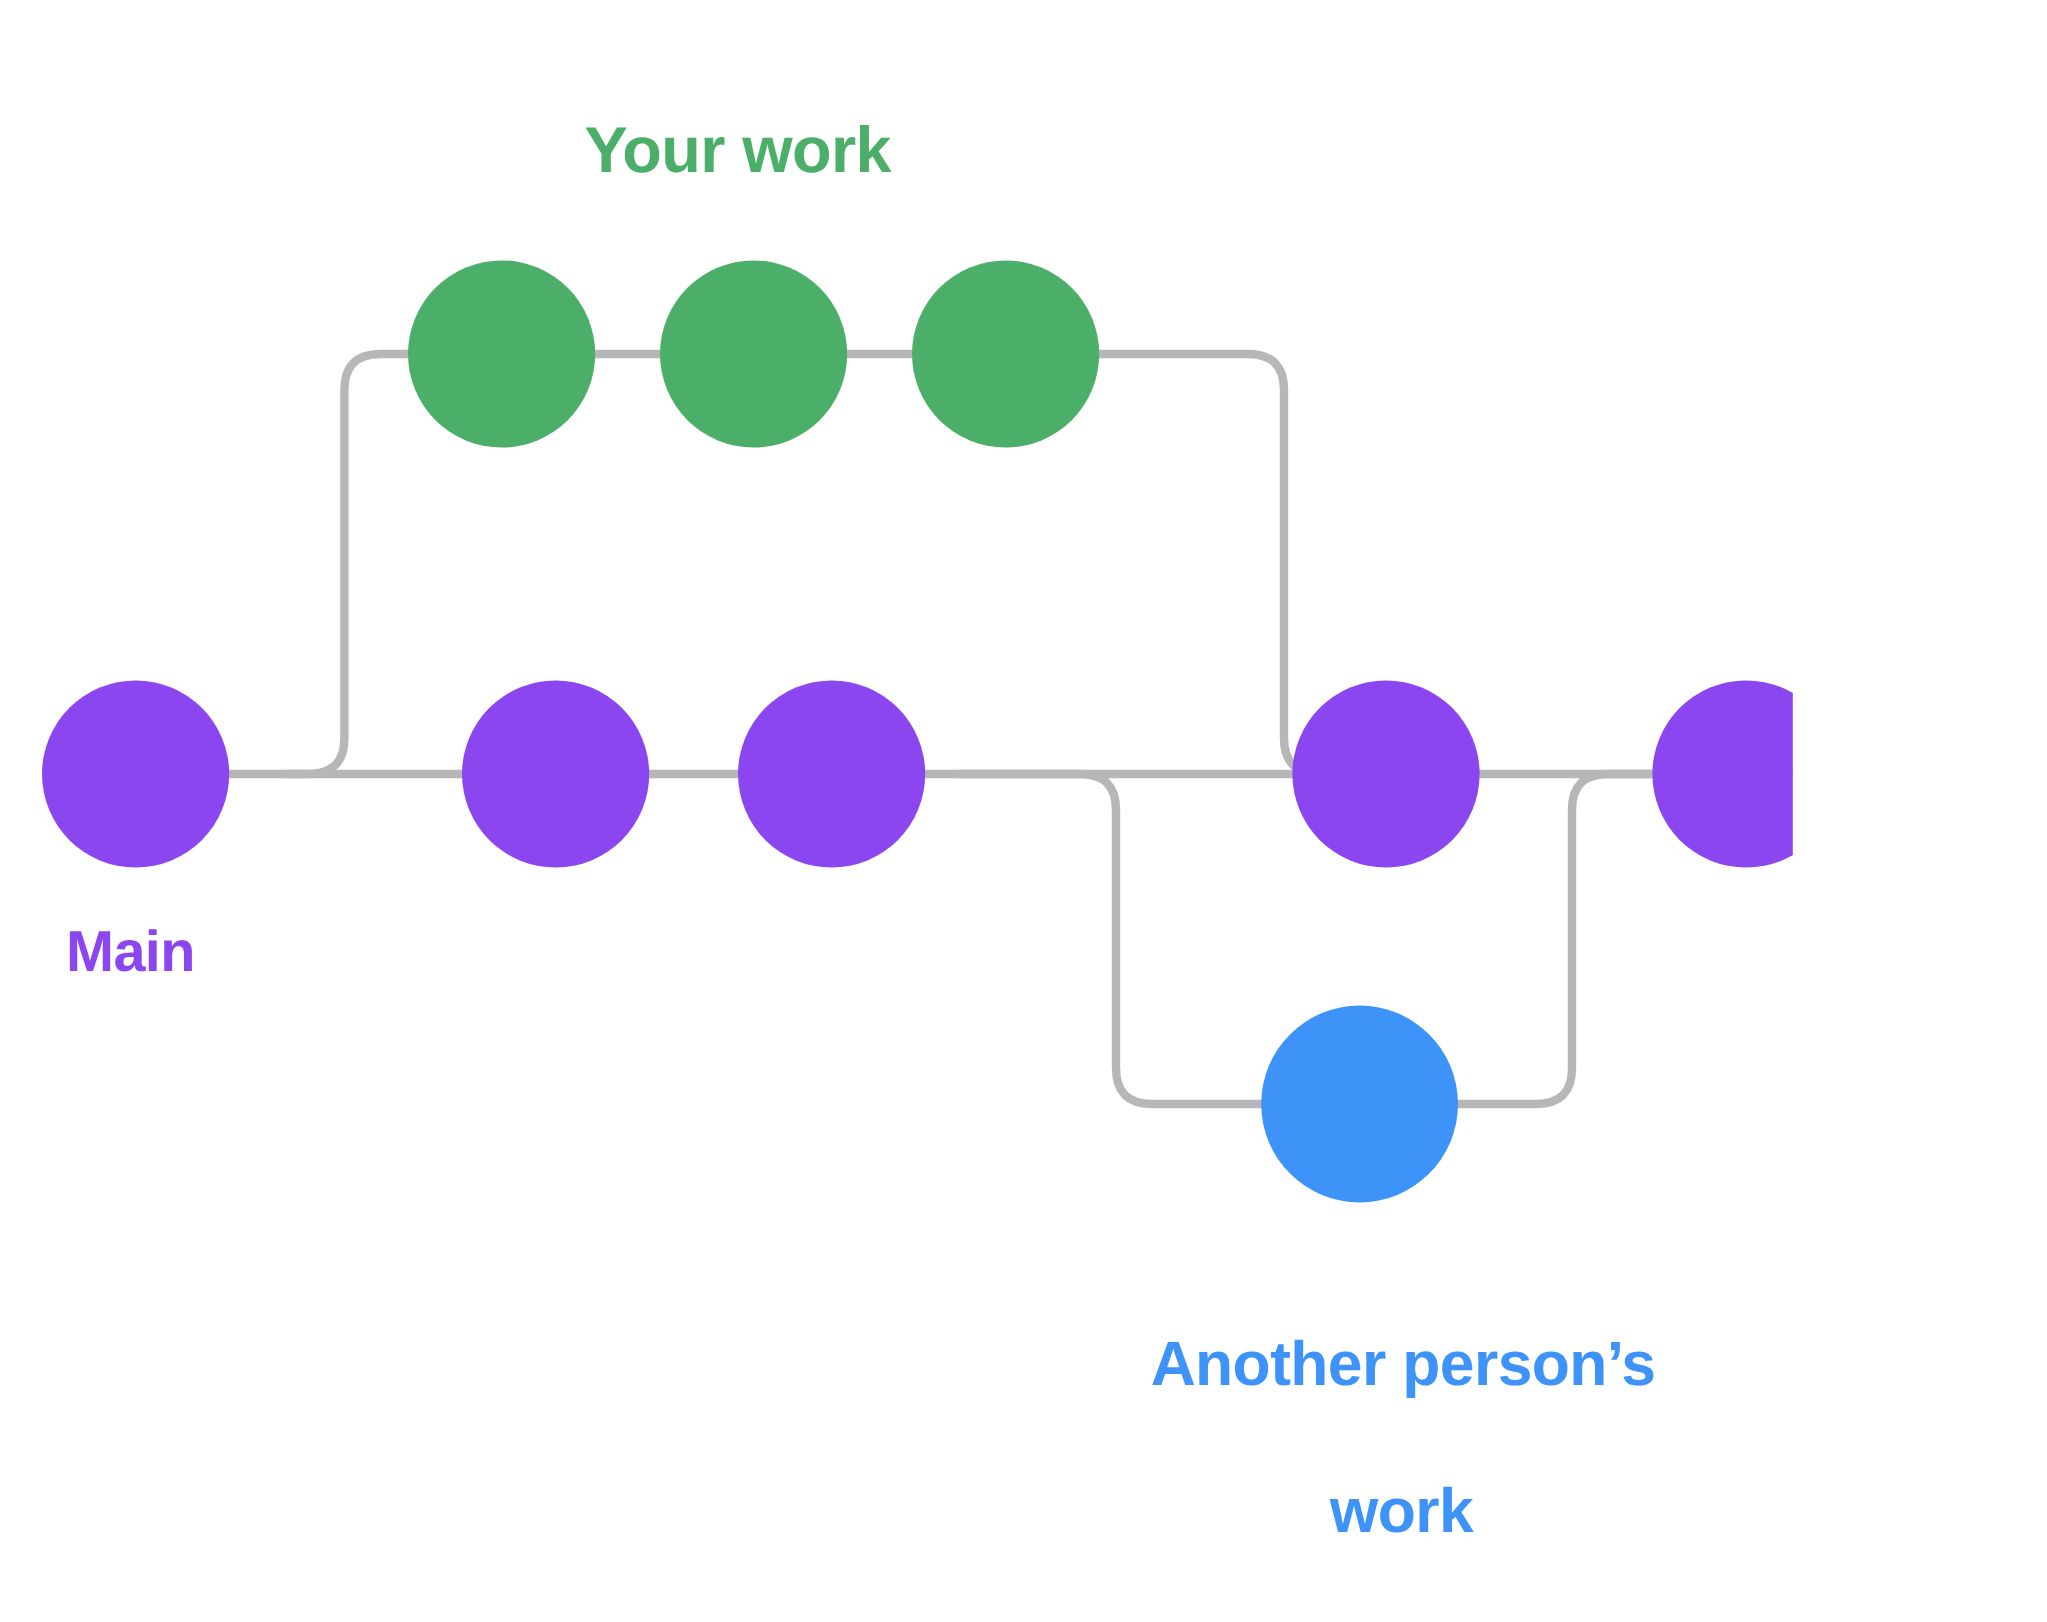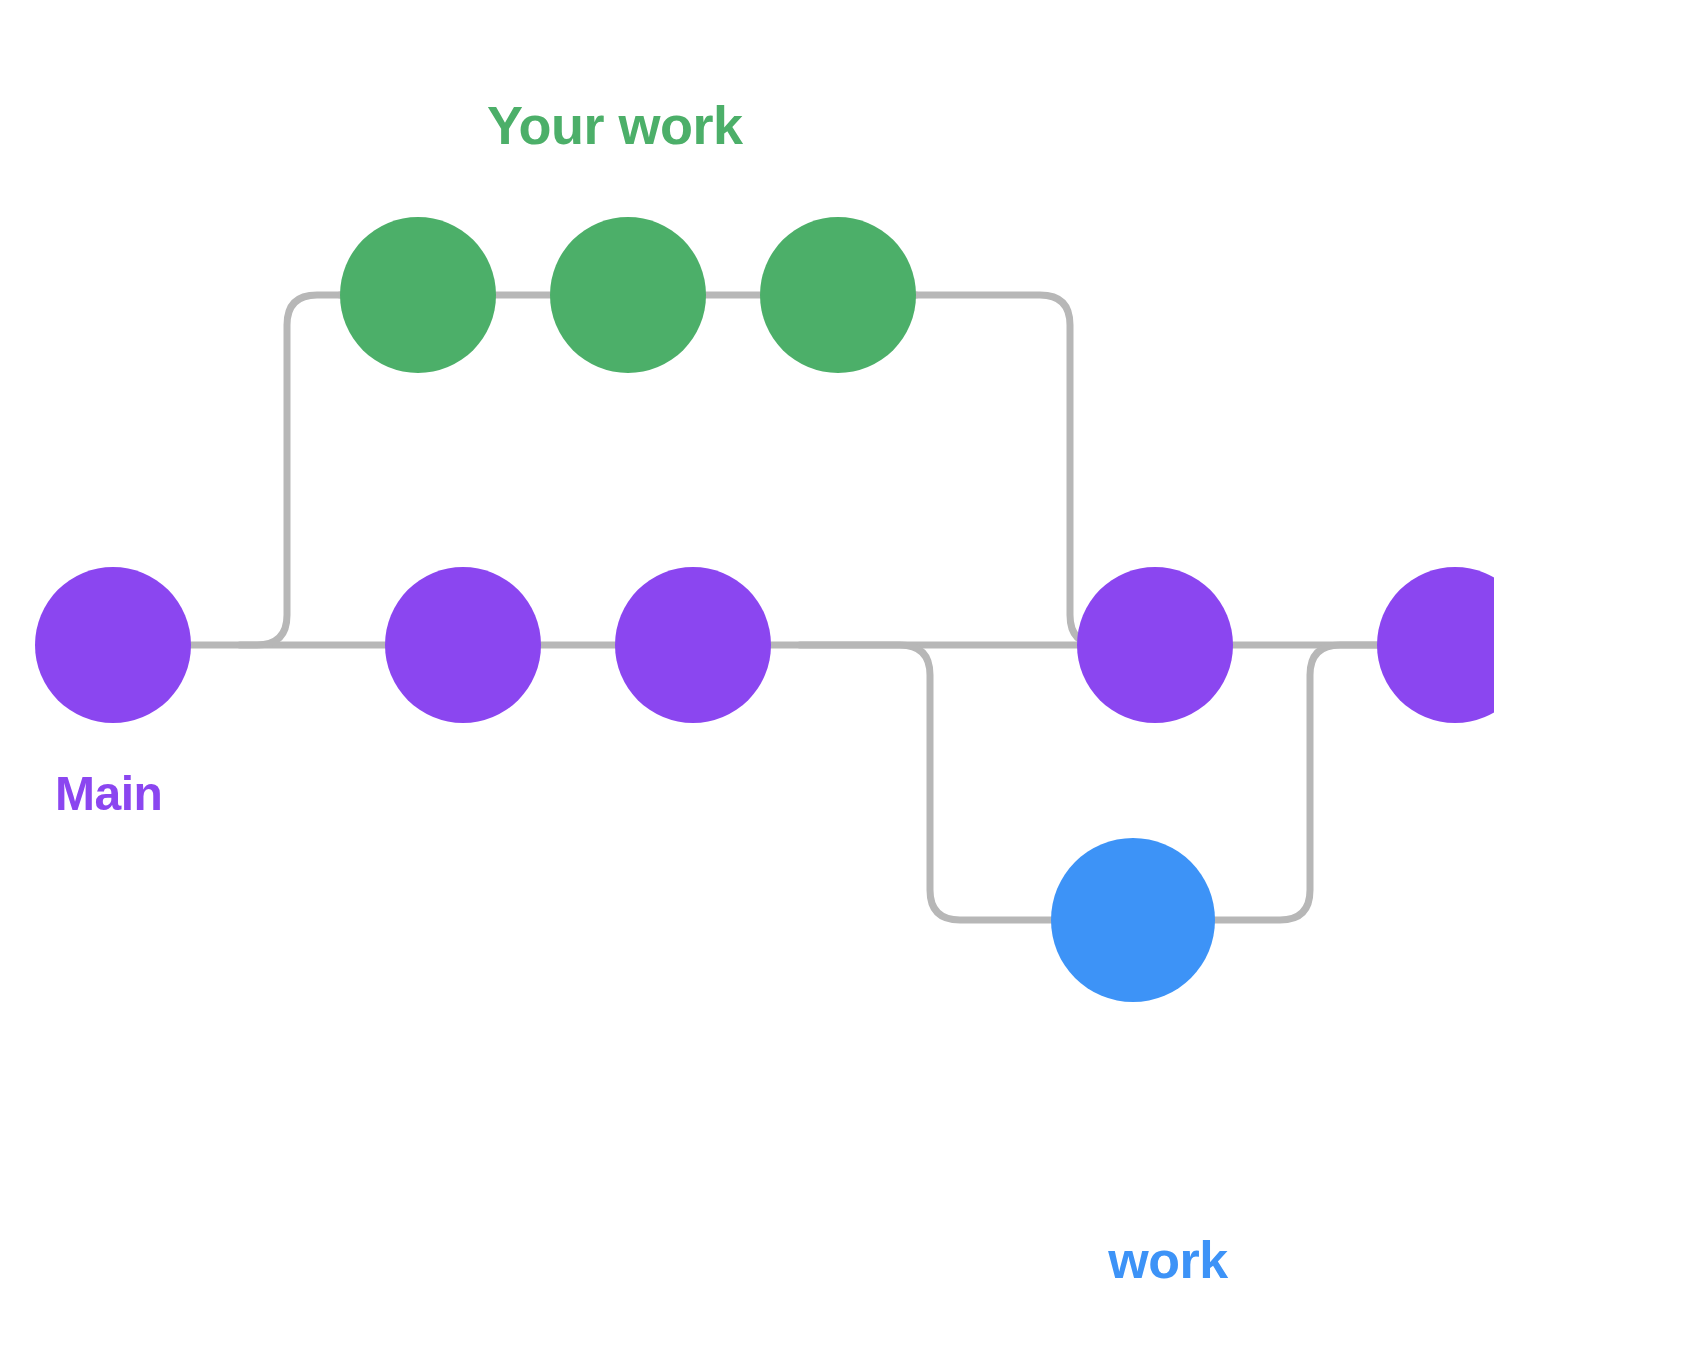--- a/index.html
+++ b/index.html
@@ -91,17 +91,17 @@
     <g id="other-branch-nodes">
       <circle cx="1133" cy="920" r="82" fill="#3d93f7"></circle>
     </g>
   </svg>
 
   <div class="label" id="label-your-work" style="color:#4caf69">Your work</div>
 
   <div class="label" id="label-main" style="color:#8b46f0">Main</div>
 
   <div class="label" id="label-another-person-work" style="color:#3d93f7">
-    <br>
+    <span>Another person’s</span><br>
     <span>work</span>
   </div>
 
 </div>
 
 </body></html>

